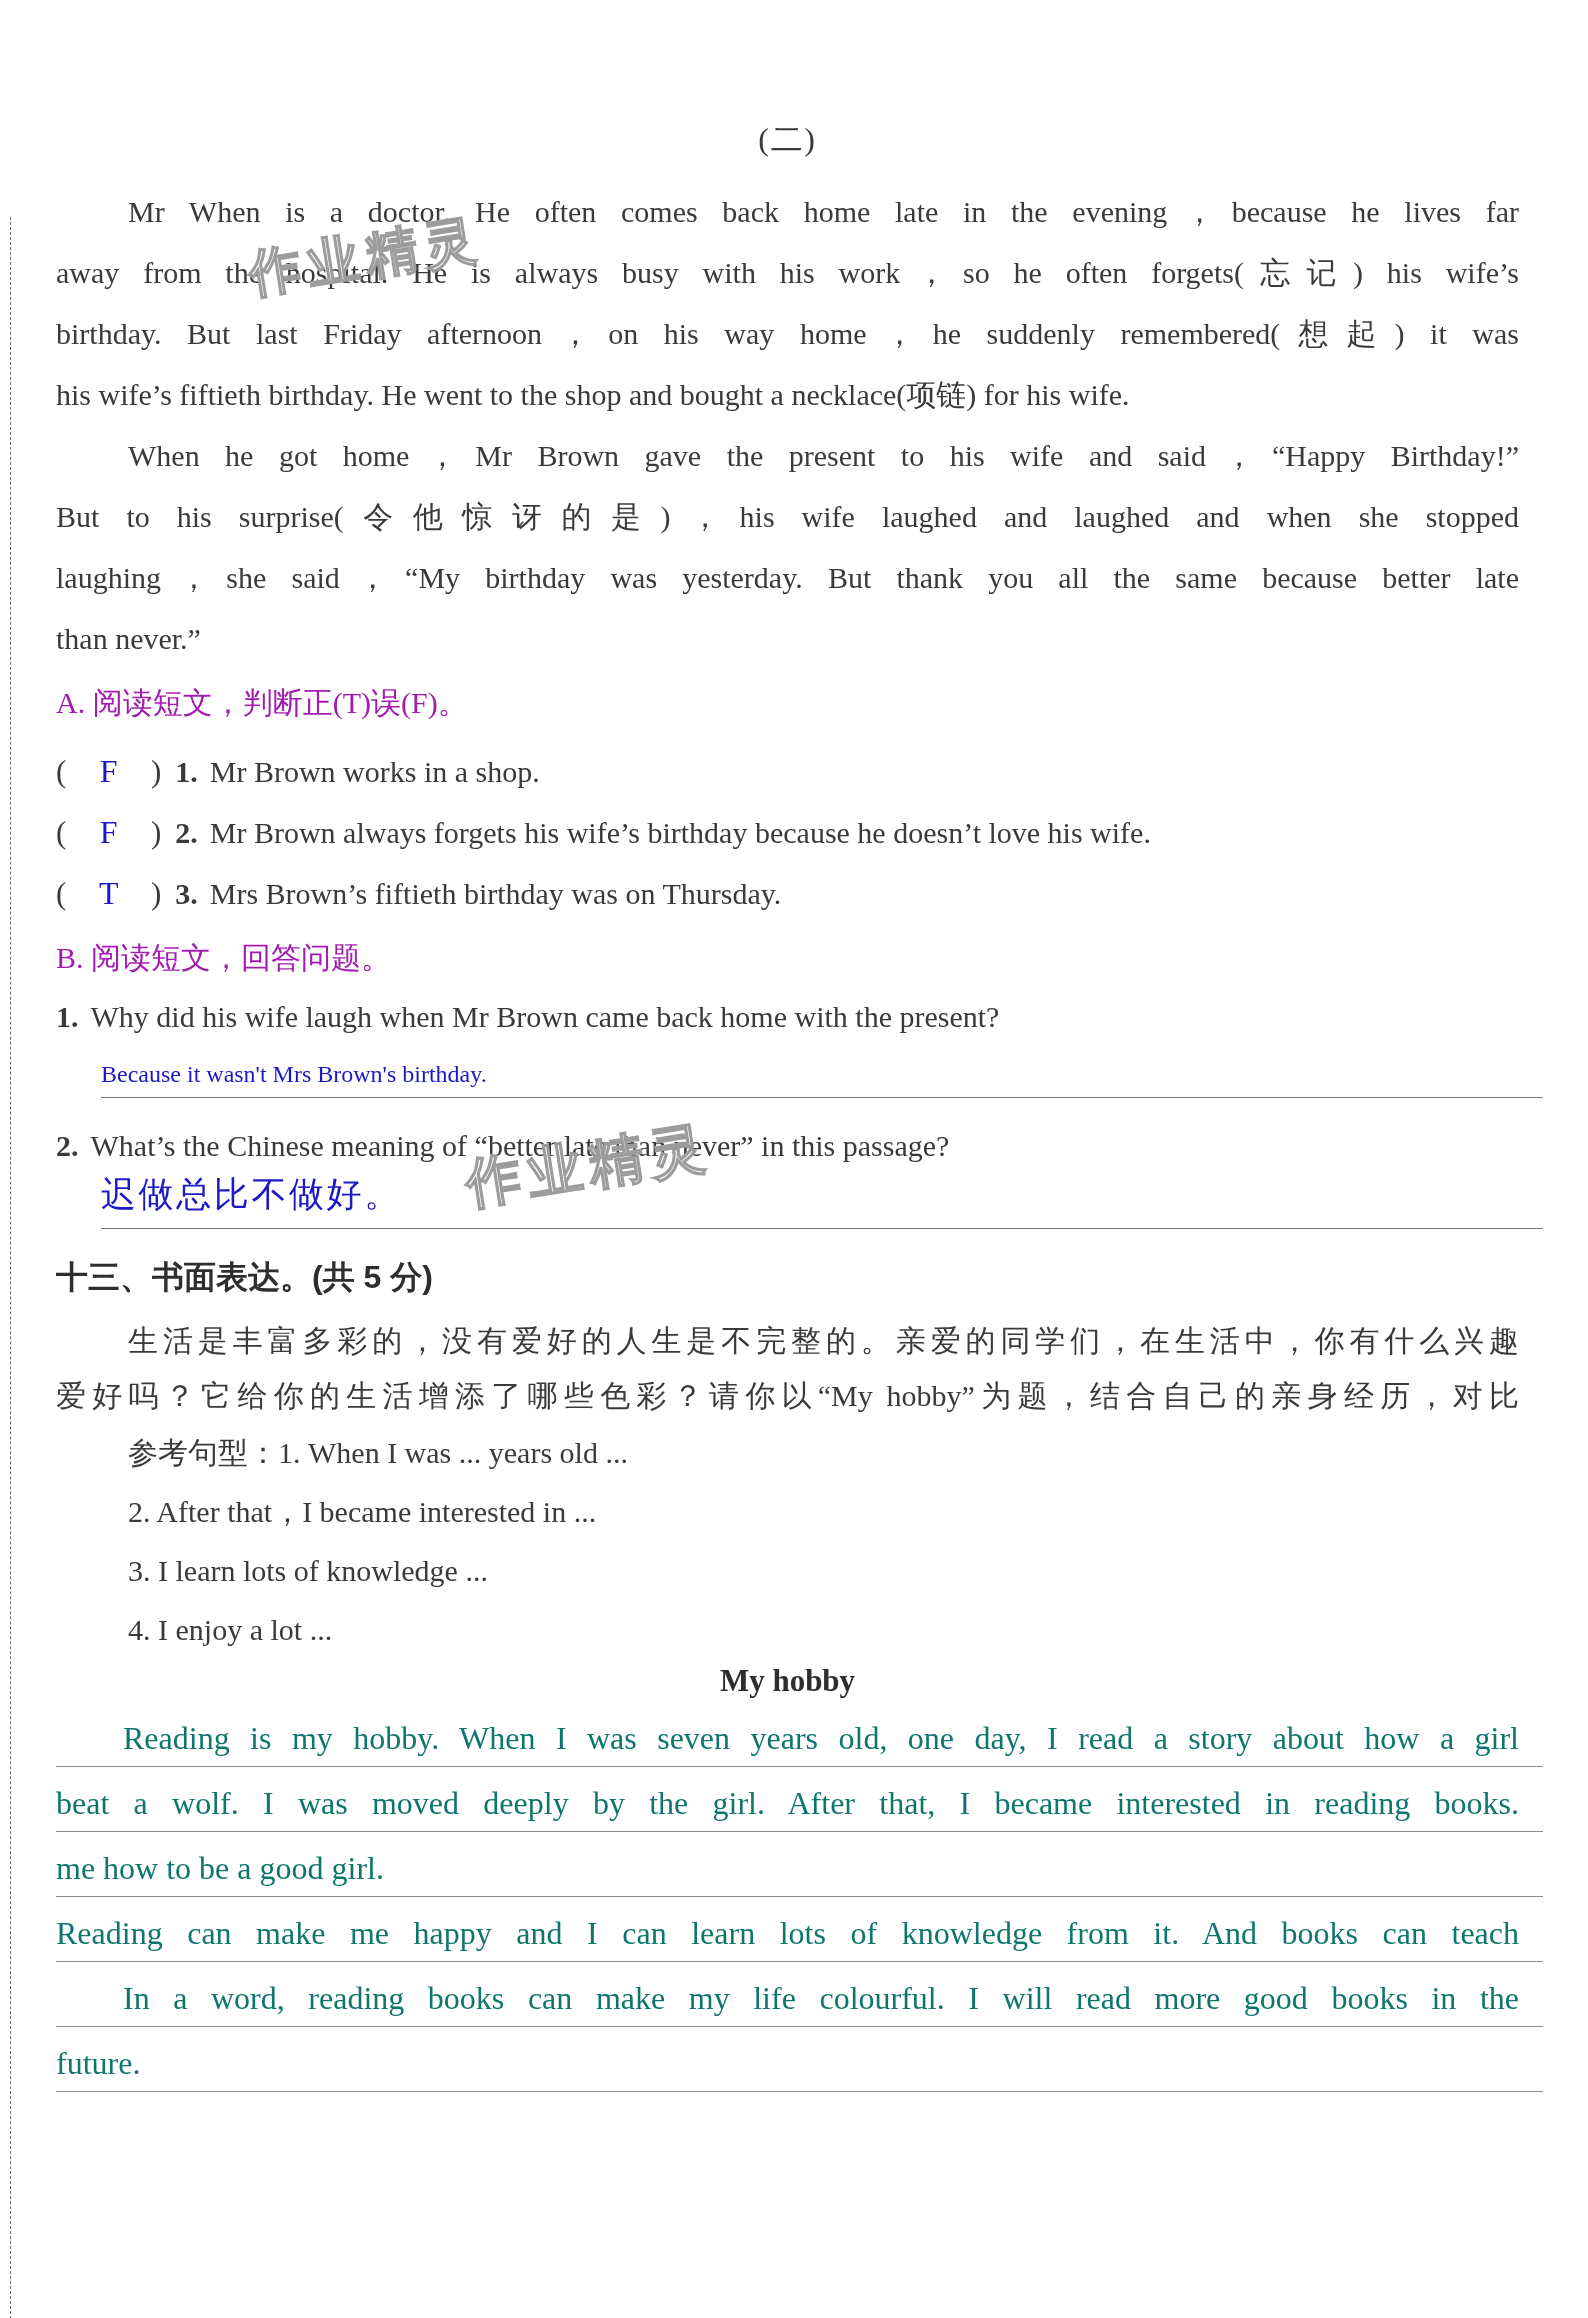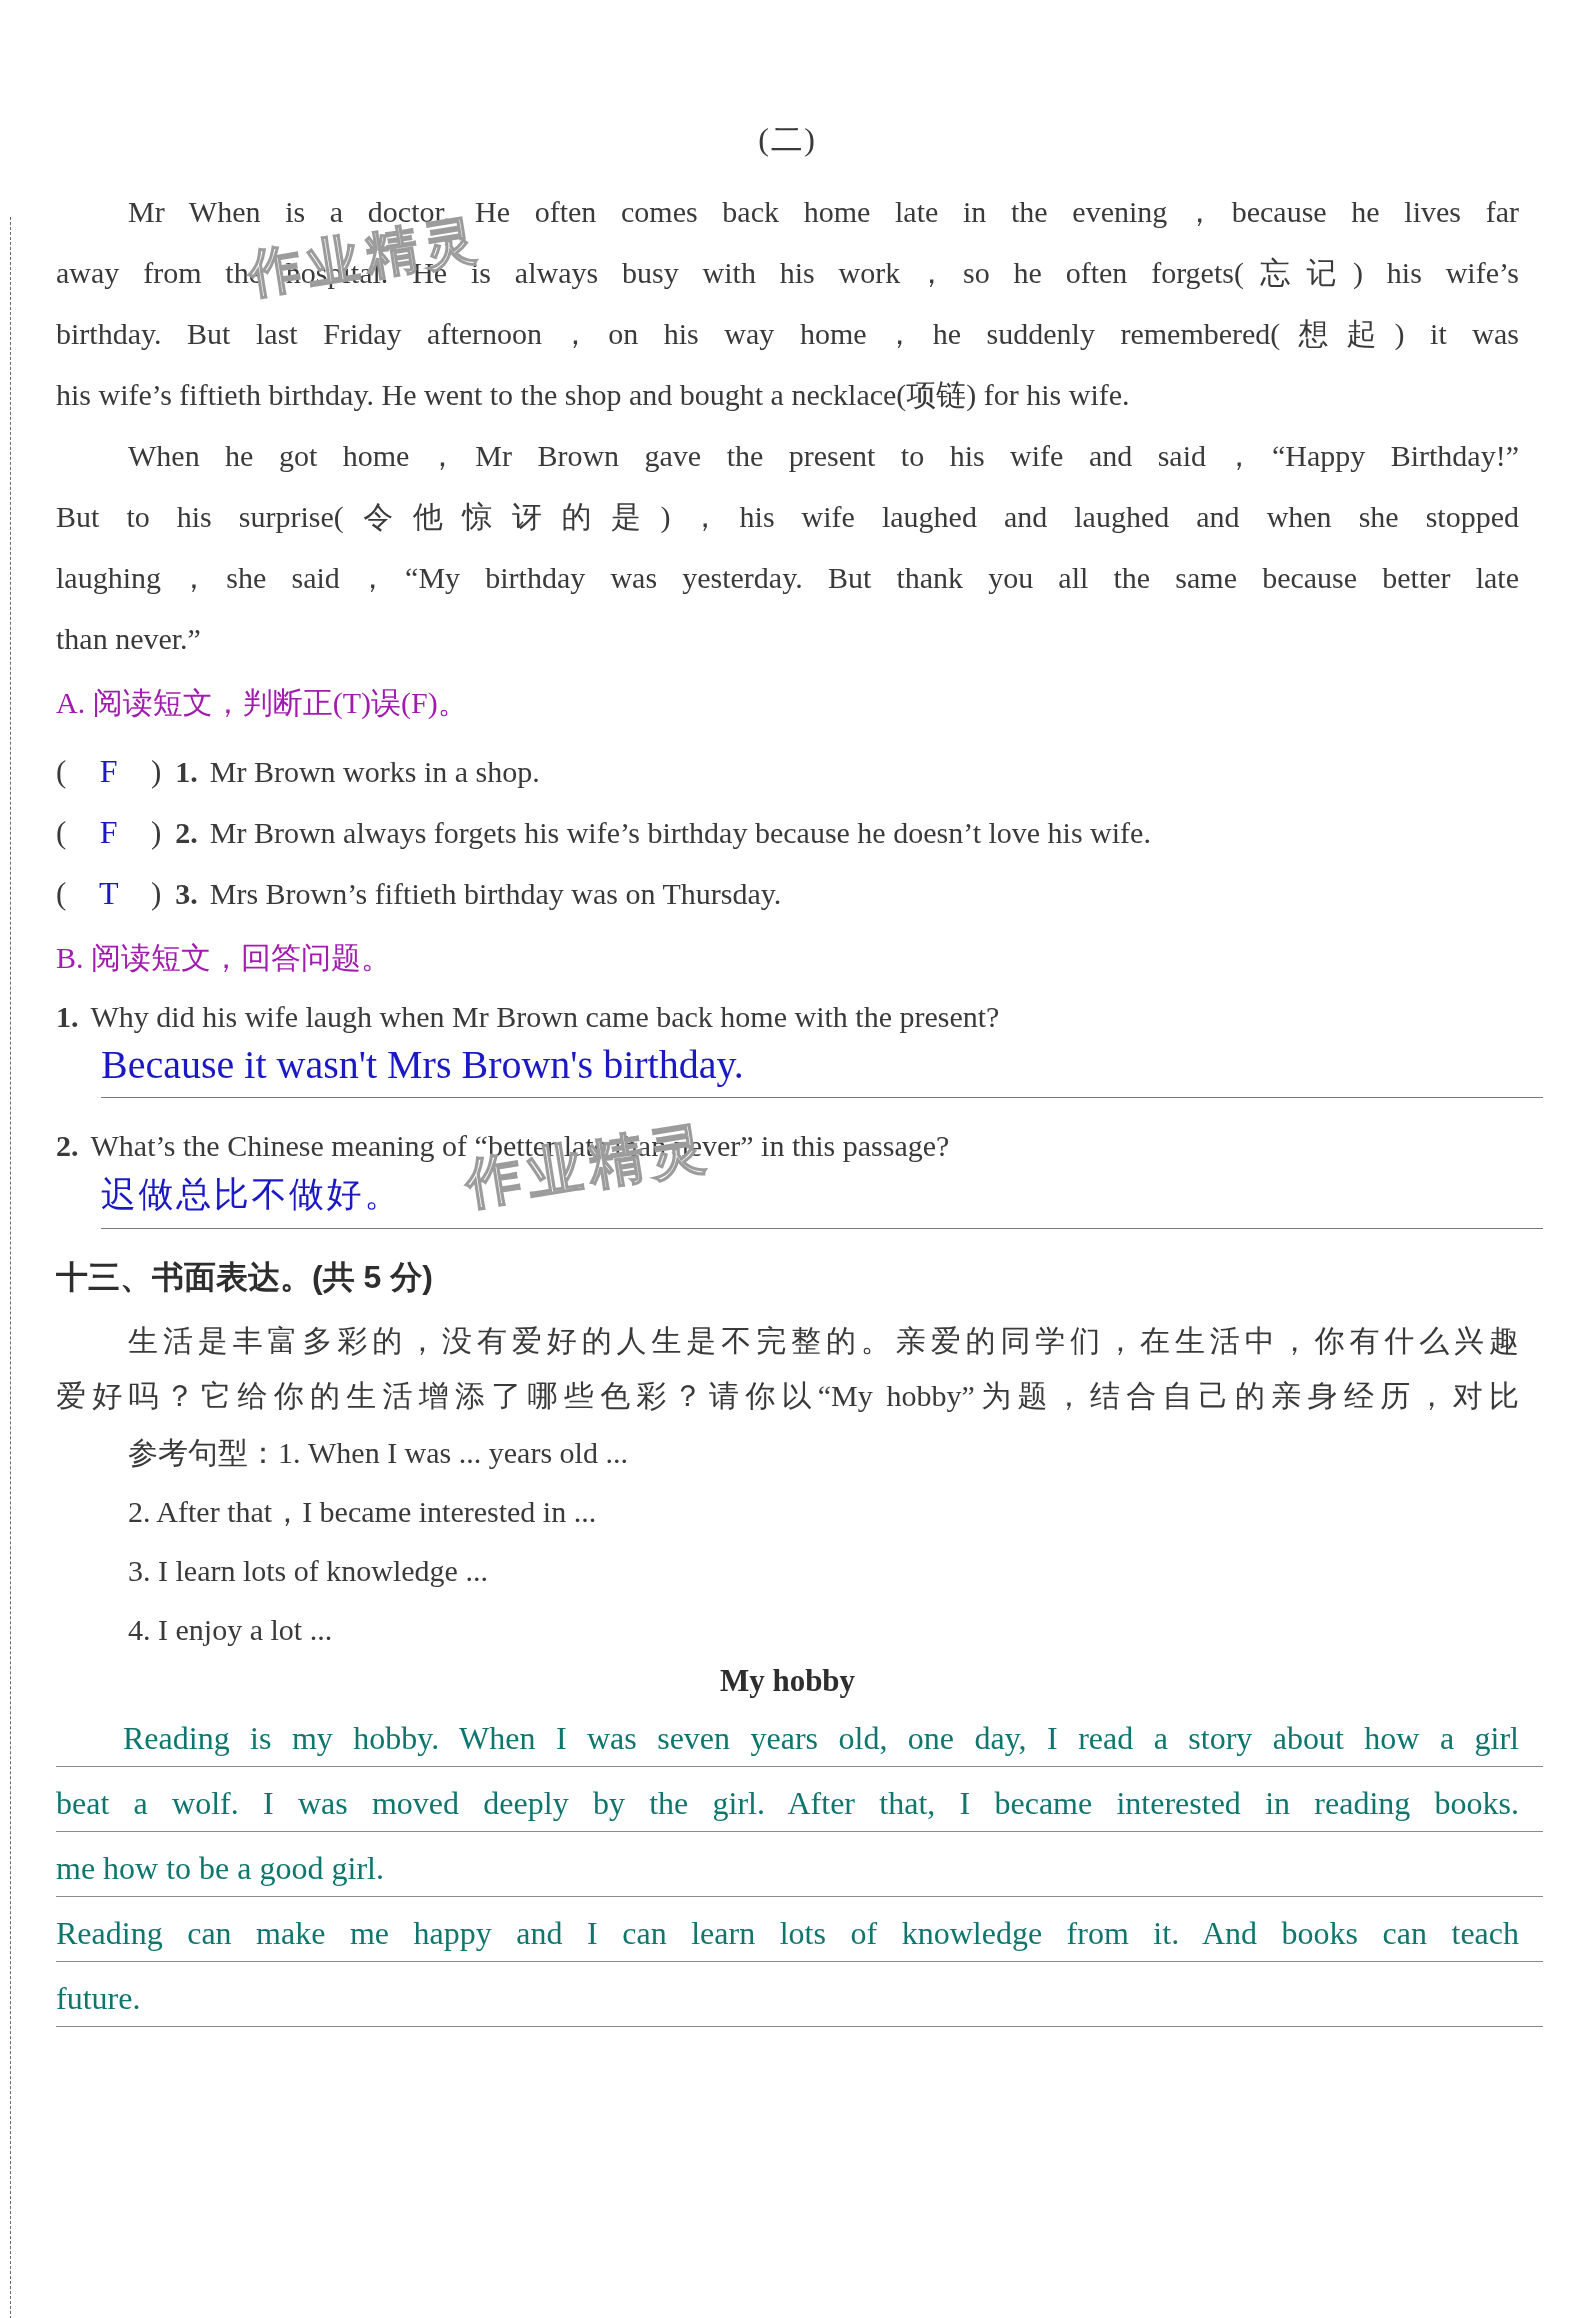--- a/index.html
+++ b/index.html
@@ -43,21 +43,21 @@
 
   .q-row { margin-top:15.5px; font-size:30px; line-height:43px; white-space:nowrap; color:#3a3a3a; }
   .q-row.q2 { margin-top:26px; }
 
   .answer-row {
     margin-left:45px; margin-right:-24px;
     height:60px; border-bottom:1.7px solid #787878;
     display:flex; align-items:flex-end;
   }
   .answer-row.zh { height:62px; }
-  .answer-en { font-size:40px; color:#1b18c6; padding-bottom:8.6px; white-space:nowrap; }
+  .answer-en { font-size:24px; color:#1b18c6; padding-bottom:8.6px; white-space:nowrap; }
   .answer-zh { font-size:35px; color:#1b18c6; padding-bottom:10.3px; letter-spacing:2.6px; white-space:nowrap; }
 
   .sec13-heading {
     margin-top:27.5px; font-size:32px; line-height:43px;
     font-family:"Liberation Sans","DejaVu Sans",sans-serif; font-weight:bold; color:#2e2e2e;
   }
   .inst { margin-top:13.8px; font-size:30px; color:#3a3a3a; }
   .inst .pline { line-height:55px; }
 
   .patterns { font-size:30px; color:#3a3a3a; }
@@ -170,18 +170,21 @@
     <div class="essay-row">
       <div class="essay-text fill">beat a wolf. I was moved deeply by the girl. After that, I became interested in reading books.</div>
     </div>
     <div class="essay-row">
       <div class="essay-text">me how to be a good girl.</div>
     </div>
     <div class="essay-row">
       <div class="essay-text fill">Reading can make me happy and I can learn lots of knowledge from it. And books can teach</div>
     </div>
     <div class="essay-row">
+      <div class="essay-text indent fill">In a word, reading books can make my life colourful. I will read more good books in the</div>
+    </div>
+    <div class="essay-row">
       <div class="essay-text">future.</div>
     </div>
   </div>
 
 </div>
 
 
 </body></html>

